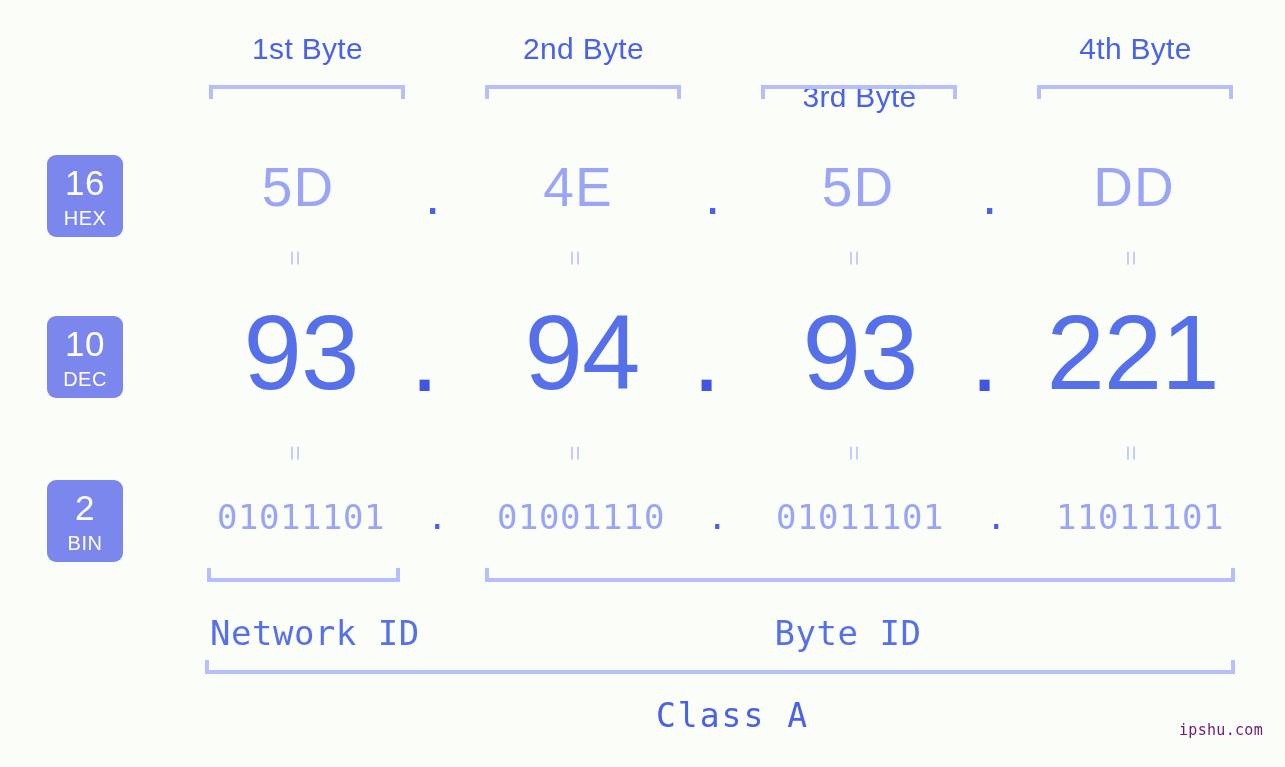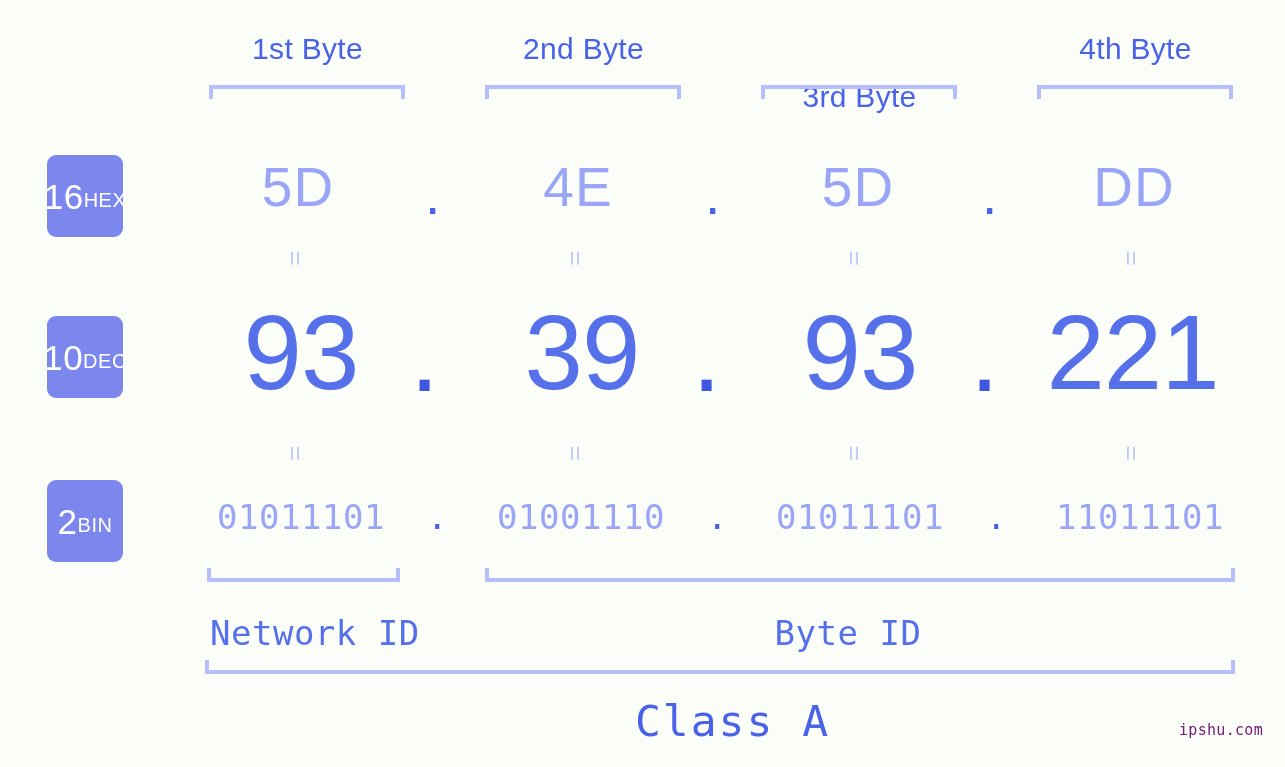--- a/index.html
+++ b/index.html
@@ -48,21 +48,21 @@
   
   .badge {
     position: absolute;
     left: 47px;
     width: 76px;
     height: 82px;
     background: #7b87ec;
     border-radius: 9px;
     color: #ffffff;
     display: flex;
-    flex-direction: row;
+    flex-direction: column;
     align-items: center;
     justify-content: center;
     line-height: 1;
   }
   .badge .num {
     font-size: 35px;
     font-weight: 400;
     letter-spacing: 0.5px;
   }
   .badge .nm {
@@ -134,21 +134,21 @@
     font-family: "DejaVu Sans Mono", monospace;
     font-size: 34px;
     color: #5670ea;
     white-space: nowrap;
     letter-spacing: 0.5px;
   }
   .classlabel {
     position: absolute;
     text-align: center;
     font-family: "DejaVu Sans Mono", monospace;
-    font-size: 43px;
+    font-size: 33px;
     color: #4a62e8;
     white-space: nowrap;
     letter-spacing: 2px;
   }
 
   
   .watermark {
     position: absolute;
     right: 22px;
     bottom: 28px;
@@ -187,21 +187,21 @@
 <div class="eq" style="left:568px; top:245px;">=</div>
 <div class="eq" style="left:847px; top:245px;">=</div>
 <div class="eq" style="left:1124px; top:245px;">=</div>
 
 <div class="badge" style="top:316px;">
   <span class="num">10</span>
   <span class="nm">DEC</span>
 </div>
 <div class="dec-val" style="left:203px; width:196px;">93</div>
 <div class="dot dot-dec" style="left:410px;">.</div>
-<div class="dec-val" style="left:484px; width:196px;">39</div>
+<div class="dec-val" style="left:484px; width:196px;">94</div>
 <div class="dot dot-dec" style="left:692px;">.</div>
 <div class="dec-val" style="left:762px; width:196px;">93</div>
 <div class="dot dot-dec" style="left:970px;">.</div>
 <div class="dec-val" style="left:1030px; width:205px;">221</div>
 
 <div class="eq" style="left:288px; top:440px;">=</div>
 <div class="eq" style="left:568px; top:440px;">=</div>
 <div class="eq" style="left:847px; top:440px;">=</div>
 <div class="eq" style="left:1124px; top:440px;">=</div>
 

